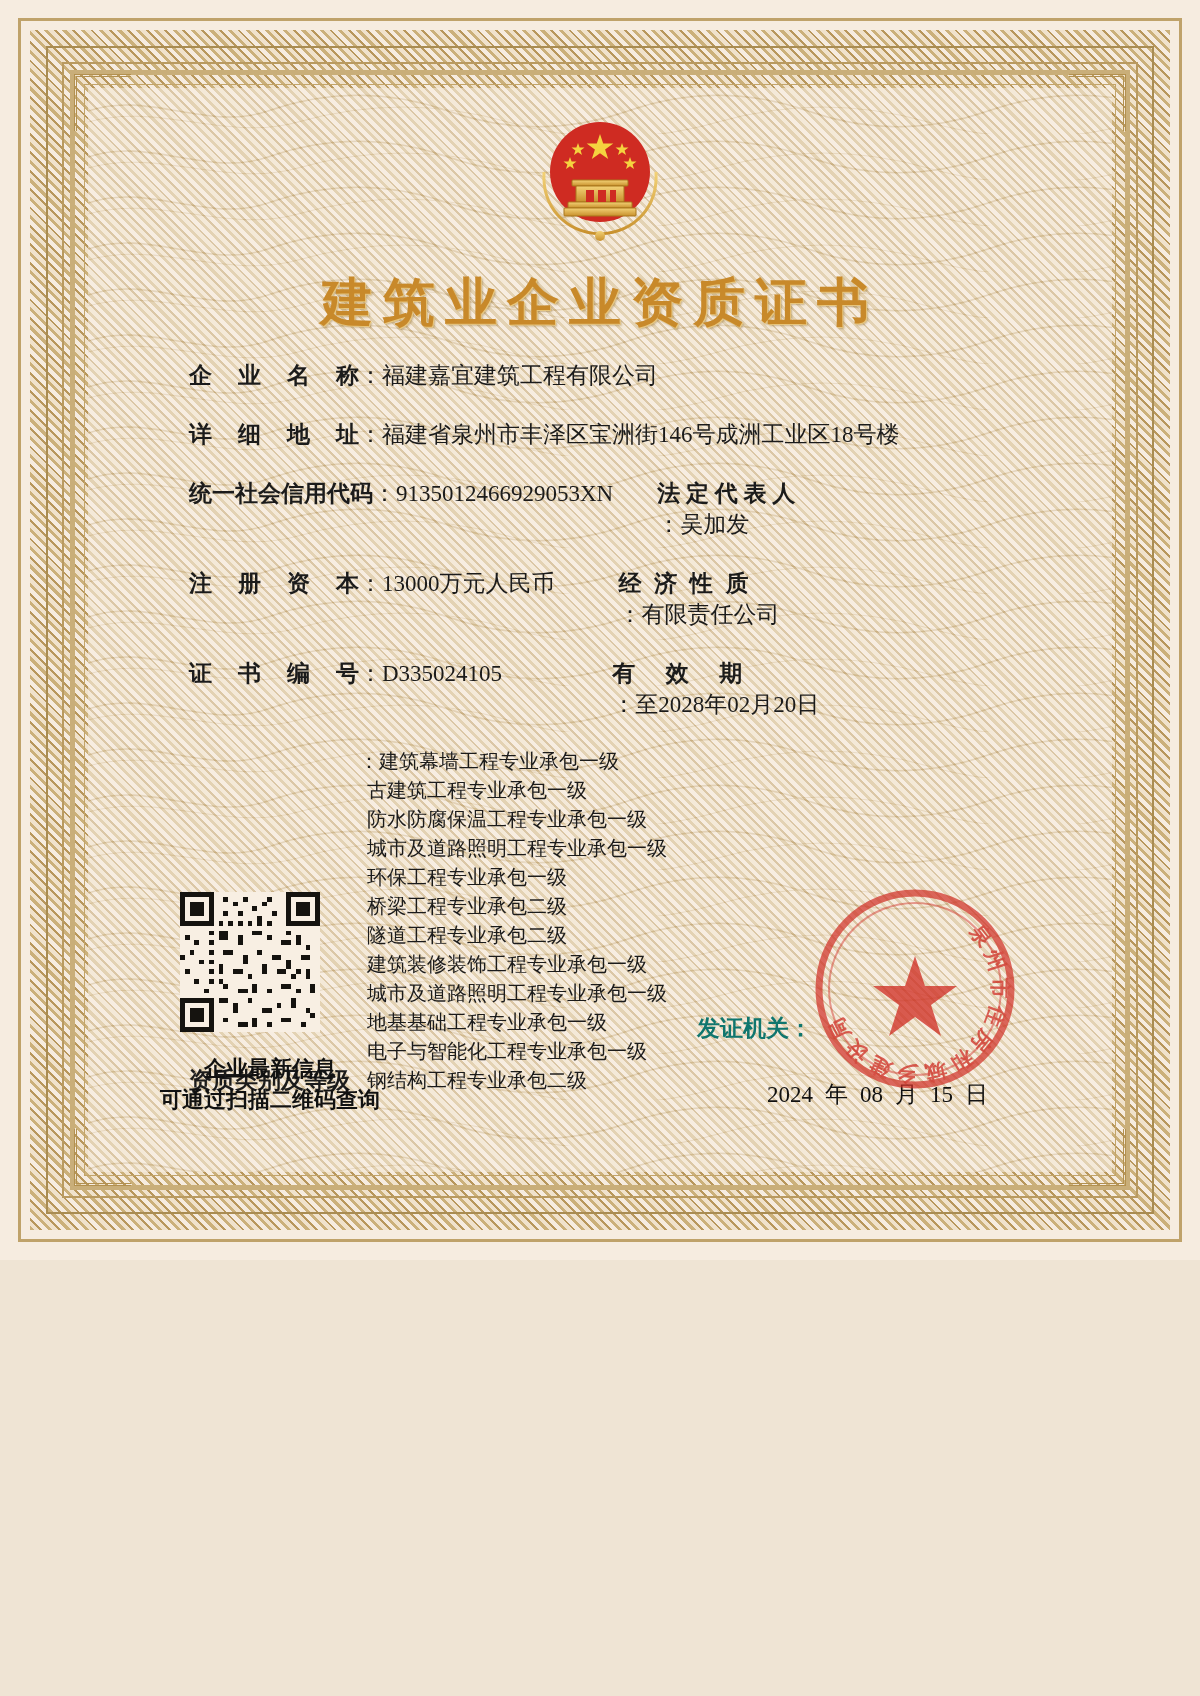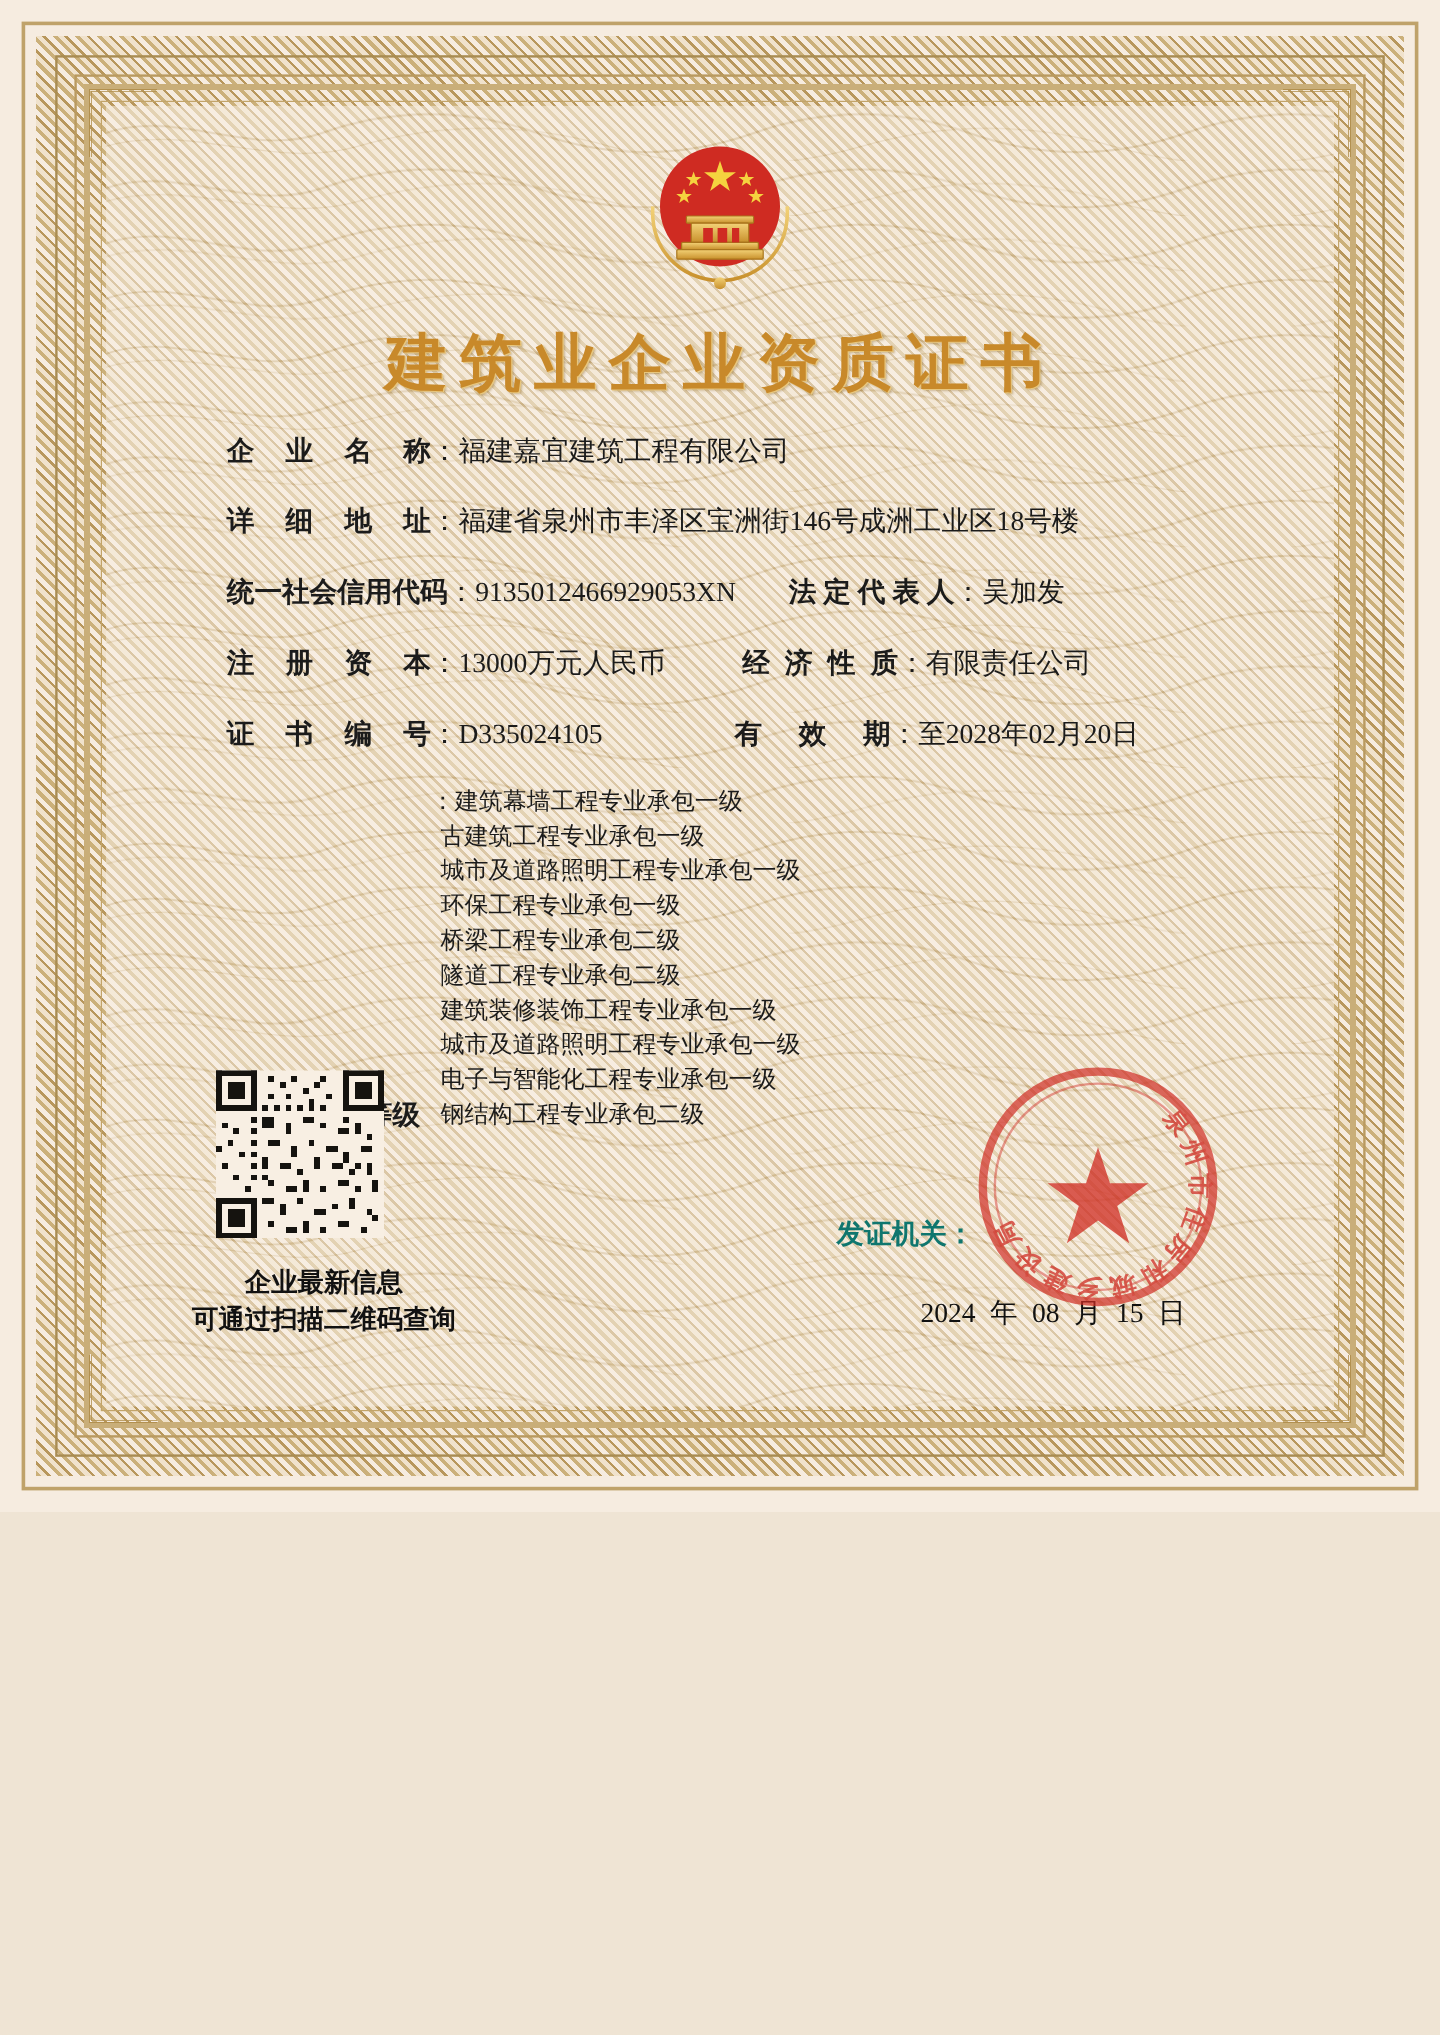--- a/index.html
+++ b/index.html
@@ -145,20 +145,21 @@
     text-align-last: justify;
   }
   .val {
     font-size: 23px;
     white-space: nowrap;
   }
   .row.two .second {
     margin-left: 44px;
     display: flex;
     align-items: baseline;
+    flex-direction: column;
   }
   .lbl.spread.s2 { width: 130px; }
 
   .quals {
     display: flex;
     align-items: flex-end;
   }
   .quals .lbl { width: 170px; }
   .qual-list {
     list-style: none;
@@ -332,26 +333,28 @@
           <span class="lbl spread s2">有 效 期</span>
           <span class="val">：至2028年02月20日</span>
         </span>
       </div>
 
       <div class="row quals">
         <span class="lbl">资质类别及等级</span>
         <ul class="qual-list">
           <li>：建筑幕墙工程专业承包一级</li>
           <li style="padding-left:8px;">古建筑工程专业承包一级</li>
+          <li style="padding-left:8px;">防水防腐保温工程专业承包一级</li>
           <li style="padding-left:8px;">城市及道路照明工程专业承包一级</li>
           <li style="padding-left:8px;">环保工程专业承包一级</li>
           <li style="padding-left:8px;">桥梁工程专业承包二级</li>
           <li style="padding-left:8px;">隧道工程专业承包二级</li>
           <li style="padding-left:8px;">建筑装修装饰工程专业承包一级</li>
           <li style="padding-left:8px;">城市及道路照明工程专业承包一级</li>
+          <li style="padding-left:8px;">地基基础工程专业承包一级</li>
           <li style="padding-left:8px;">电子与智能化工程专业承包一级</li>
           <li style="padding-left:8px;">钢结构工程专业承包二级</li>
         </ul>
       </div>
 
     </div>
 
     <div class="qr">
       <svg viewBox="0 0 29 29" width="140" height="140" shape-rendering="crispEdges" xmlns="http://www.w3.org/2000/svg">
         <rect width="29" height="29" fill="#f8efe3"></rect>

